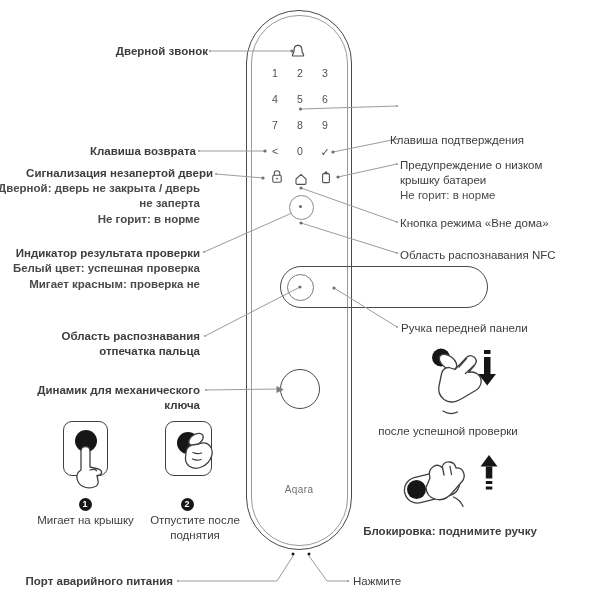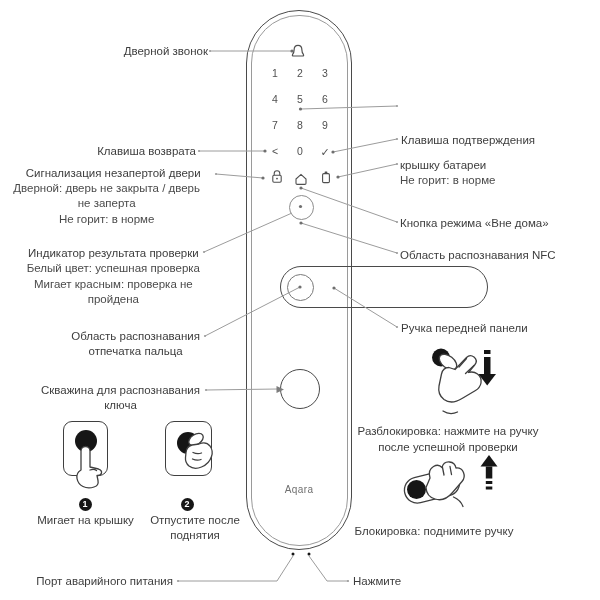--- a/index.html
+++ b/index.html
@@ -15,21 +15,21 @@
   .handle{left:280px;top:266px;width:208px;height:42px;border:1.5px solid #4a4a4a;border-radius:21px;}
   .fp-ring{left:286.5px;top:273.5px;width:27px;height:27px;border:1.4px solid #7a7a7a;border-radius:50%;}
   .ind-ring{left:288.5px;top:194.5px;width:25px;height:25px;border:1.6px solid #8d8d8d;border-radius:50%;}
   .keyhole{left:280px;top:369px;width:40px;height:40px;border:1.5px solid #4a4a4a;border-radius:50%;}
   
   .key{position:absolute;transform:translate(-50%,-50%);font-size:10.5px;color:#4f4f4f;letter-spacing:0;}
   .brand{left:269px;top:484px;width:60px;text-align:center;font-size:10px;color:#6f6f6f;letter-spacing:.4px;}
   
   .lbl{position:absolute;font-size:11.5px;line-height:14.6px;white-space:nowrap;color:#3d3d3d;}
   .lbl .sub{color:#4a4a4a;}
-  .r{text-align:center;}
+  .r{text-align:right;font-weight:bold;}
   .c{text-align:center;}
   .shift{margin-right:-13px;}
   
   .cover-box{border:1.6px solid #3f3f3f;border-radius:9px;background:#fff;}
   .cover-dot{background:#161616;border-radius:50%;}
   .badge{width:13px;height:13px;border-radius:50%;background:#161616;color:#fff;
          font-size:9px;font-weight:bold;line-height:13px;text-align:center;}
   svg.overlay{position:absolute;left:0;top:0;}
 </style>
 </head>
@@ -173,55 +173,54 @@
     <div class="shift">Сигнализация незапертой двери</div>
     <div class="sub">Дверной: дверь не закрыта / дверь</div>
     <div class="sub">не заперта</div>
     <div class="sub">Не горит: в норме</div>
   </div>
 
   <div class="lbl r" style="right:400px;top:246px;line-height:15.4px;">
     <div>Индикатор результата проверки</div>
     <div class="sub">Белый цвет: успешная проверка</div>
     <div class="sub">Мигает красным: проверка не</div>
-    <div class="sub">пройдена</div>
   </div>
 
   <div class="lbl r" style="right:400px;top:329px;">
     <div>Область распознавания</div>
     <div>отпечатка пальца</div>
   </div>
 
   <div class="lbl r" style="right:400px;top:383px;">
-    <div>Скважина для распознавания</div>
+    <div>Динамик для механического</div>
     <div>ключа</div>
   </div>
 
   <div class="lbl r" style="right:427px;top:574px;">Порт аварийного питания</div>
 
   <div class="abs badge" style="left:78.5px;top:497.5px;">1</div>
   <div class="abs badge" style="left:180.5px;top:497.5px;">2</div>
   <div class="lbl c" style="left:29px;top:513px;width:113px;">Мигает на крышку</div>
   <div class="lbl c" style="left:149px;top:513px;width:92px;">
     <div>Отпустите после</div>
     <div>поднятия</div>
   </div>
 
-  <div class="lbl" style="left:401px;top:133px;">Клавиша подтверждения</div>
+  <div class="lbl" style="left:390px;top:133px;">Клавиша подтверждения</div>
 
   <div class="lbl" style="left:400px;top:158px;line-height:14.8px;">
+    <div>Предупреждение о низком</div>
     <div>крышку батареи</div>
     <div class="sub">Не горит: в норме</div>
   </div>
 
   <div class="lbl" style="left:400px;top:216px;">Кнопка режима «Вне дома»</div>
   <div class="lbl" style="left:400px;top:248px;">Область распознавания NFC</div>
   <div class="lbl" style="left:401px;top:321px;">Ручка передней панели</div>
 
   <div class="lbl c" style="left:348px;top:424px;width:200px;line-height:15.5px;">
-    <div>Разблокировка: нажмите на ручку</div>
     <div>после успешной проверки</div>
   </div>
 
-  <div class="lbl c" style="left:334px;top:524px;width:200px;">Блокировка: поднимите ручку</div>
+  <div class="lbl c" style="left:350px;top:524px;width:200px;font-weight:bold;">Блокировка: поднимите ручку</div>
   <div class="lbl" style="left:353px;top:574px;">Нажмите</div>
 
 </div>
 
 </body></html>

